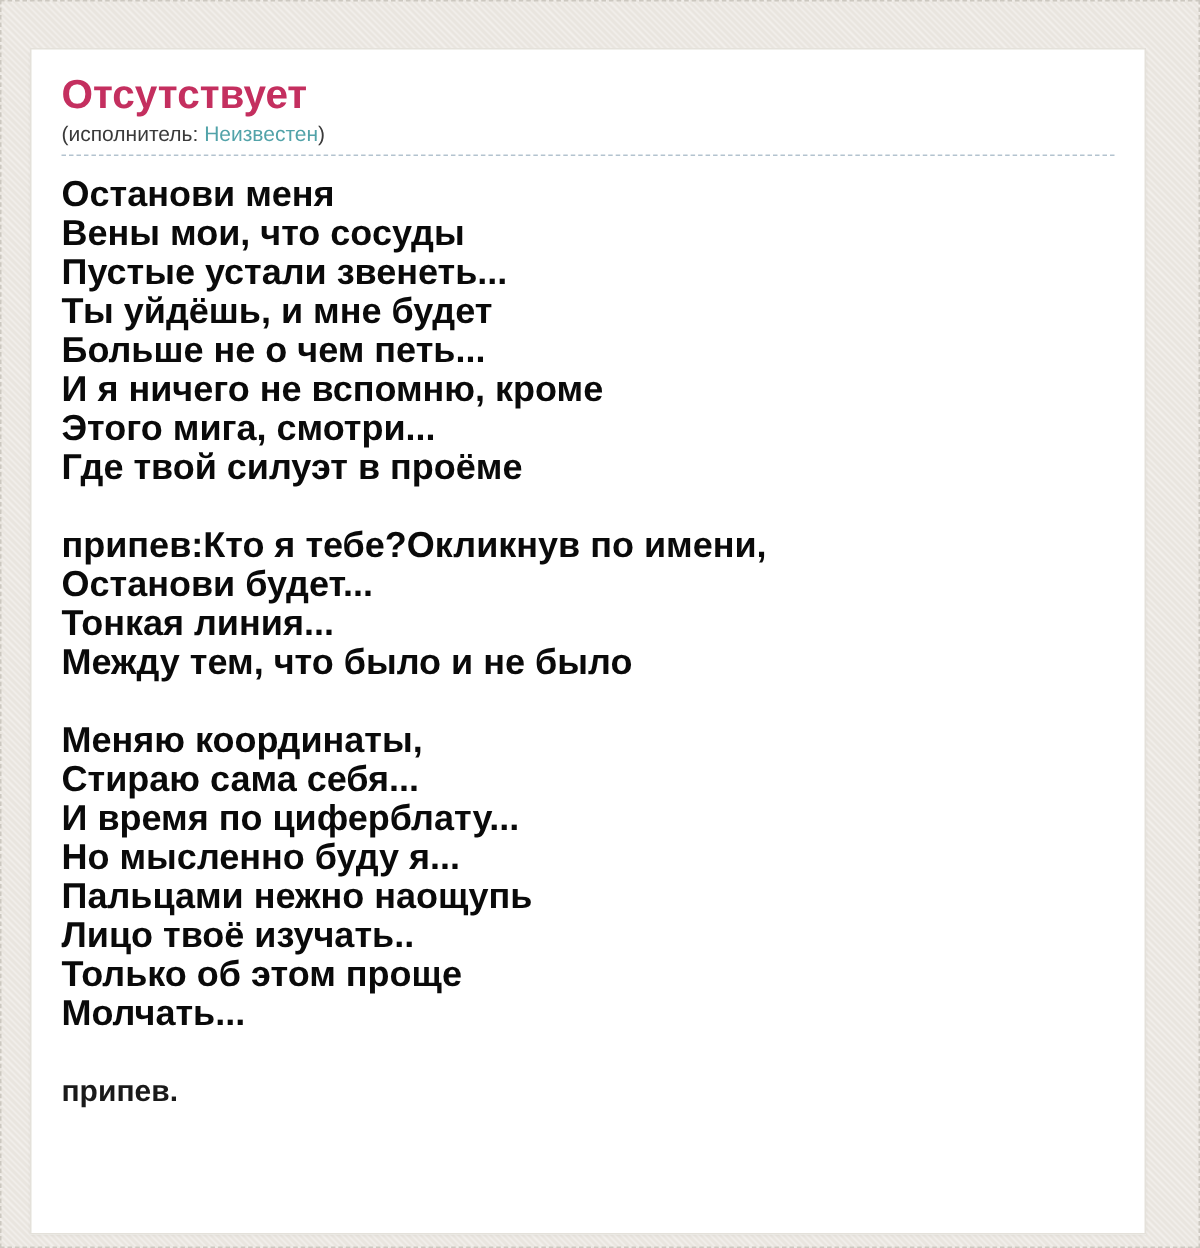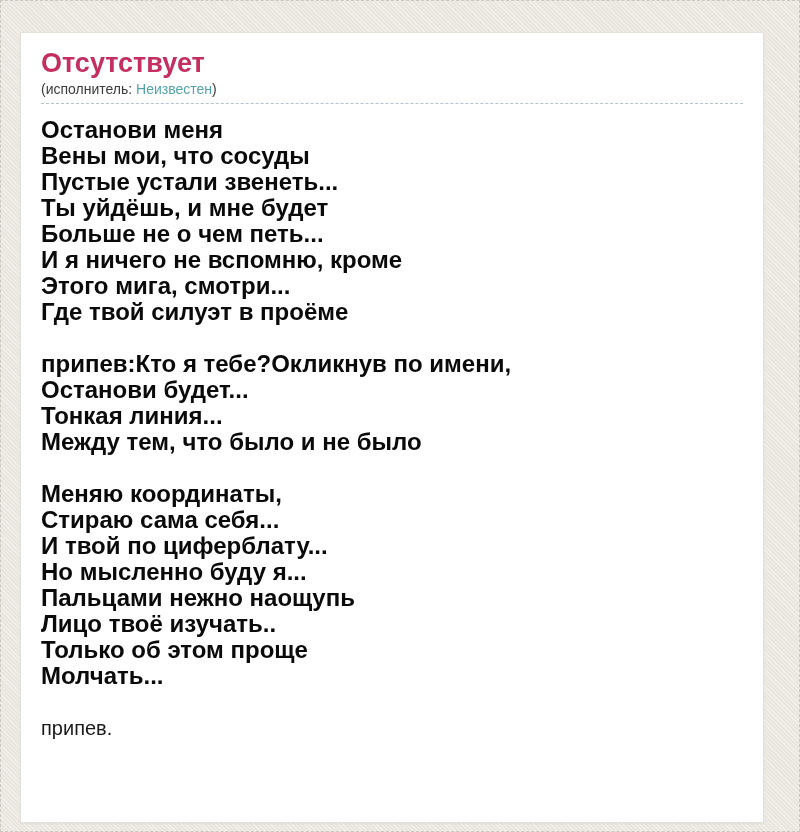--- a/index.html
+++ b/index.html
@@ -62,21 +62,21 @@
     color: #0a0a0a;
   }
   .line {
     min-height: 26px;
     white-space: pre-wrap;
   }
   .chorus-note {
     margin-top: 26px;
     font-size: 20px;
     line-height: 26px;
-    font-weight: 400;
+    font-weight: 700;
     color: #1a1a1a;
   }
 </style>
 </head>
 <body>
 
 <div class="page">
   <div class="card">
 
     <h1 class="song-title">Отсутствует</h1>
@@ -95,21 +95,21 @@
         <div class="line">Этого мига, смотри...</div>
         <div class="line">Где твой силуэт в проёме</div>
         <div class="line">&nbsp;</div>
         <div class="line">припев:Кто я тебе?Окликнув по имени,</div>
         <div class="line">Останови будет...</div>
         <div class="line">Тонкая линия...</div>
         <div class="line">Между тем, что было и не было</div>
         <div class="line">&nbsp;</div>
         <div class="line">Меняю координаты,</div>
         <div class="line">Стираю сама себя...</div>
-        <div class="line">И твой по циферблату...</div>
+        <div class="line">И время по циферблату...</div>
         <div class="line">Но мысленно буду я...</div>
         <div class="line">Пальцами нежно наощупь</div>
         <div class="line">Лицо твоё изучать..</div>
         <div class="line">Только об этом проще</div>
         <div class="line">Молчать...</div>
       </div>
 
     <div class="chorus-note">припев.</div>
 
   </div>

